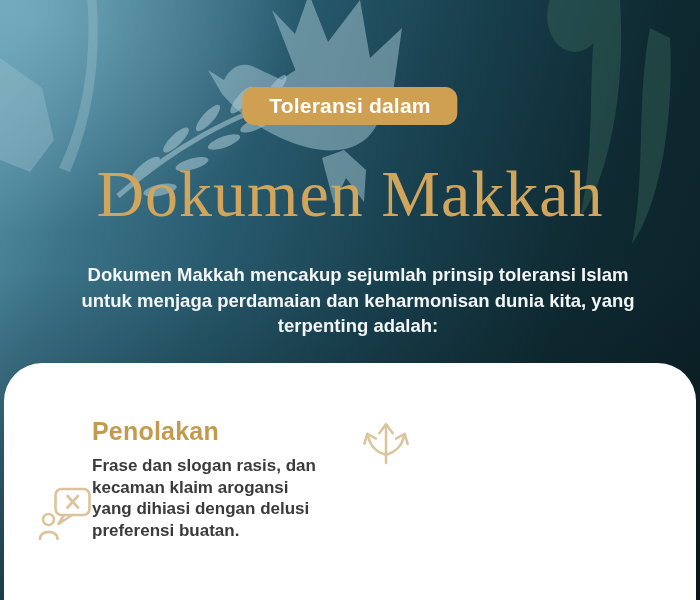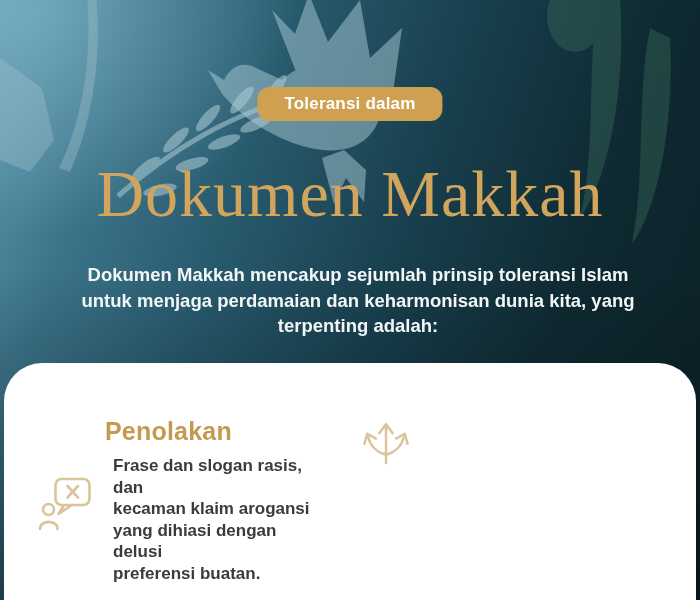--- a/index.html
+++ b/index.html
@@ -7,46 +7,46 @@
     position:relative;width:700px;height:600px;overflow:hidden;
     font-family:"Liberation Sans",sans-serif;
     background:
       radial-gradient(ellipse 420px 340px at 4% 2%, rgba(140,190,208,0.55), rgba(140,190,208,0) 65%),
       linear-gradient(180deg, rgba(0,0,0,0) 45%, rgba(4,14,17,0.5) 100%),
       linear-gradient(108deg, #5B97AB 0%, #3C7389 16%, #27596C 34%, #183F4D 54%, #0F2A32 74%, #0B1E24 100%);
   }
   .bg-art{position:absolute;top:0;left:0;width:700px;height:380px;pointer-events:none;}
   .badge{
     position:absolute;top:87px;left:50%;transform:translateX(-50%);
-    background:#CFA052;color:#FFFFFF;font-size:17px;font-weight:bold;
+    background:#CFA052;color:#FFFFFF;font-size:21px;font-weight:bold;
     padding:7px 27px;border-radius:12px;white-space:nowrap;letter-spacing:0.2px;
   }
   .title{
     position:absolute;top:156px;left:0;width:100%;text-align:center;
     font-family:"Liberation Serif",serif;font-weight:normal;font-size:66px;
     color:#D2A55C;letter-spacing:1px;margin:0;
   }
   .intro{
     position:absolute;top:254px;left:50%;transform:translateX(-50%);
     width:624px;text-align:center;white-space:pre-line;
     color:#F2F6F6;font-size:18.5px;line-height:25.5px;font-weight:bold;margin:8px;
   }
   .card{
     position:absolute;top:363px;left:4px;right:4px;bottom:0;
     background:#FFFFFF;border-radius:38px 38px 0 0;
   }
-  .col{position:absolute;display:flex;gap:13px;align-items:center;}
+  .col{position:absolute;display:flex;align-items:flex-end;}
   .col-left{left:34px;top:52px;width:300px;}
   .col-right{left:357px;top:52px;width:312px;}
   .icon-box{flex:0 0 54px;width:54px;height:54px;}
   .principle-heading{
     margin:2px 0 9px 0;font-size:25px;font-weight:bold;color:#C39A4E;letter-spacing:0.2px;
   }
   .principle-body{
-    margin:8px;font-size:17px;line-height:21.5px;font-weight:bold;color:#3B3B3B;white-space:pre-line;
+    margin:0;font-size:17px;line-height:21.5px;font-weight:bold;color:#3B3B3B;white-space:pre-line;
   }
 </style>
 </head>
 <body>
 
 <div class="page">
 
   <svg class="bg-art" viewBox="0 0 700 380" aria-hidden="true">
 
     <g fill="#9FC2CE" opacity="0.38">

